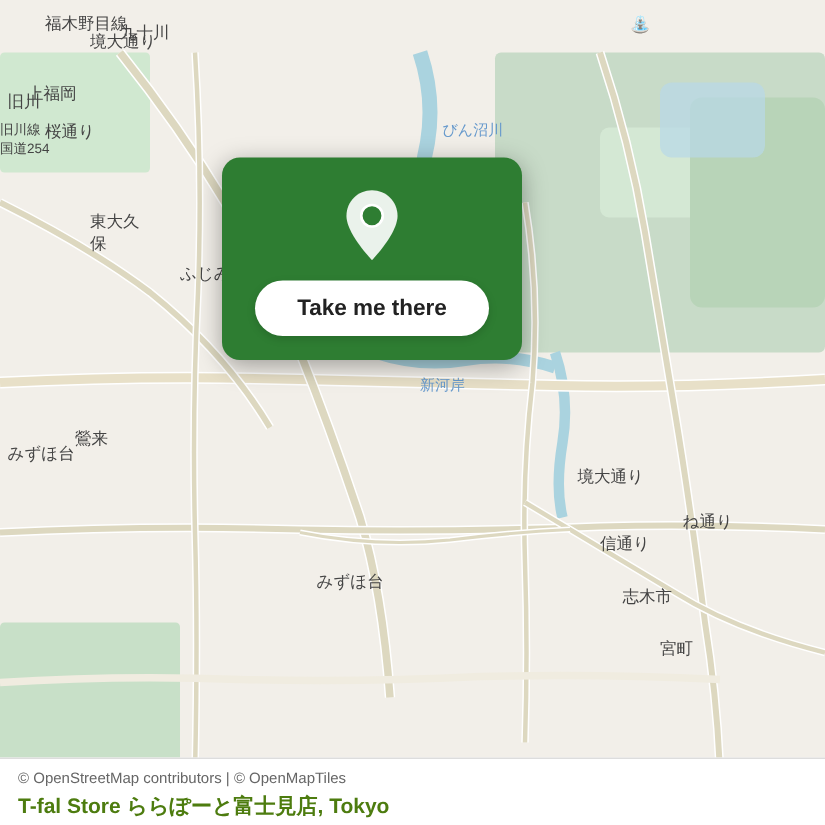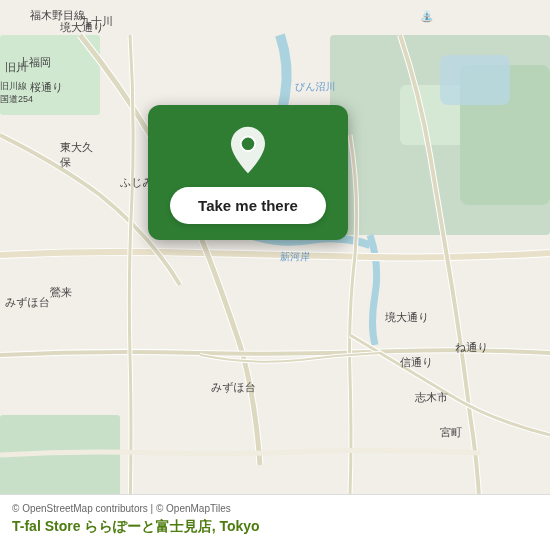--- a/index.html
+++ b/index.html
@@ -76,21 +76,21 @@
       white-space: nowrap;
     }
 
     
     #bottom-bar {
       position: absolute;
       bottom: 0;
       left: 0;
       width: 100%;
       background: white;
-      padding: 8px 12px 14px 12px;
+      padding: 8px 12px 3px 12px;
       z-index: 200;
       border-top: 1px solid #ddd;
     }
 
     #attribution {
       font-size: 10px;
       color: #666;
       margin-bottom: 4px;
     }
 

